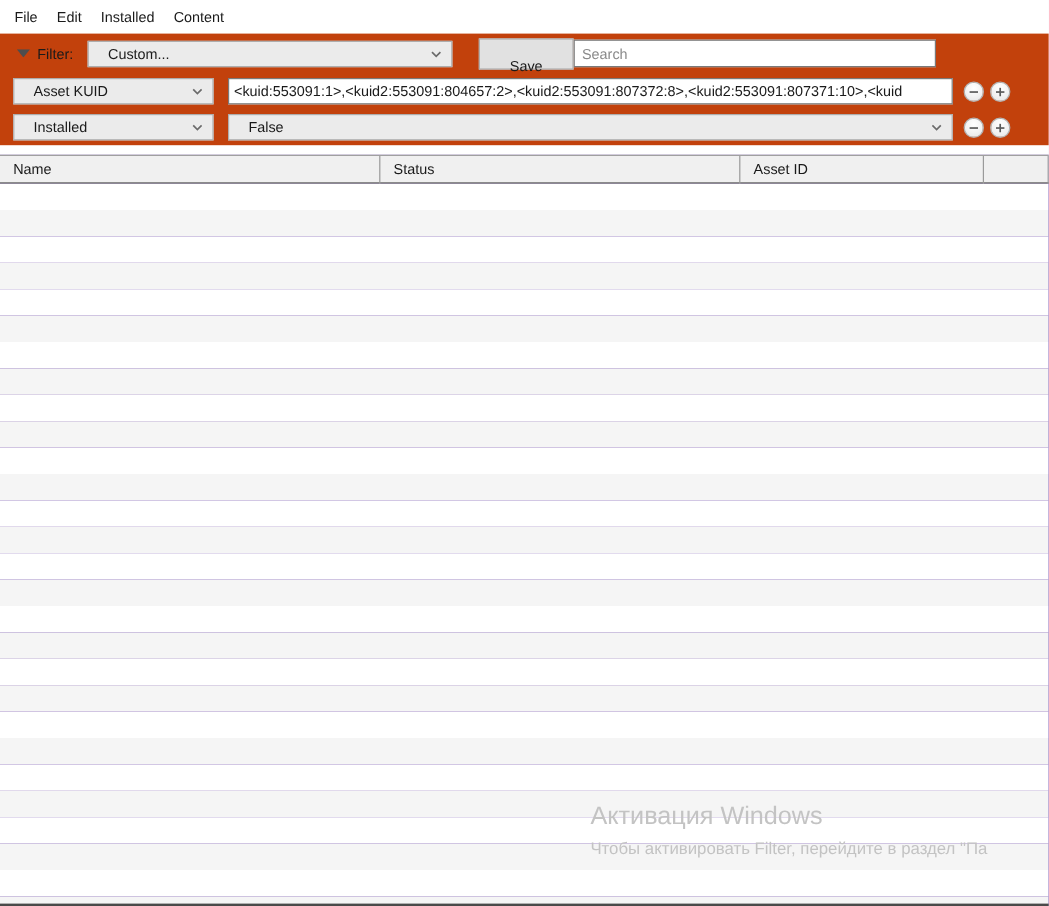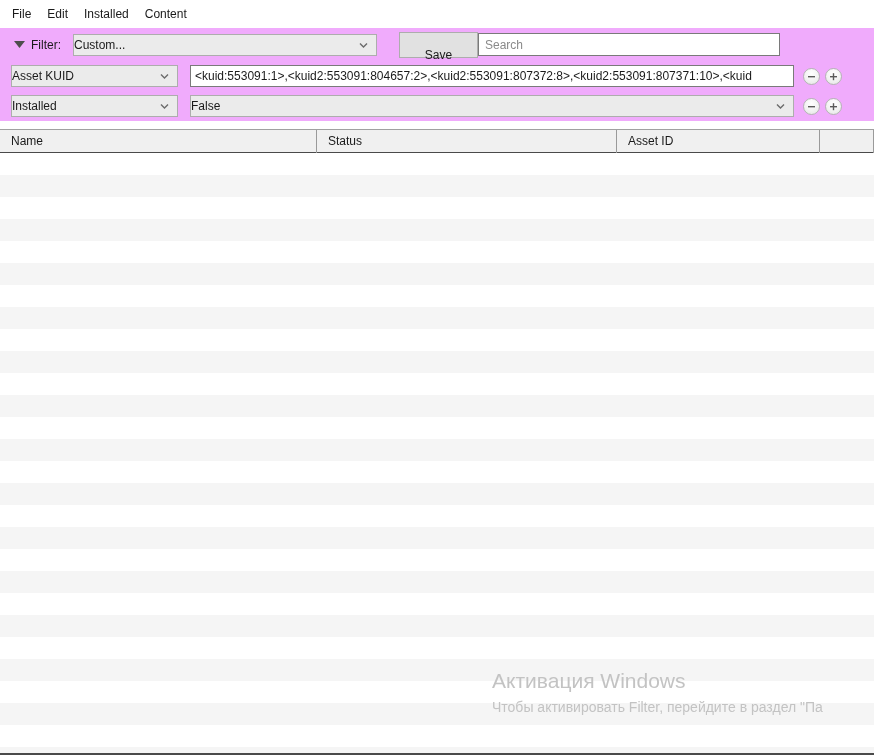--- a/index.html
+++ b/index.html
@@ -30,21 +30,21 @@
   .menu-item {
     padding: 3px 8px;
     font-size: 12px;
     color: #1a1a1a;
     cursor: default;
     line-height: 14px;
   }
 
   
   .filter-panel {
-    background: #f0abfc;
+    background: #c2410c;
     border-bottom: 0;
     padding: 0;
   }
   .filter-row-top {
     height: 33px;
     display: flex;
     align-items: center;
     padding-left: 12px;
     box-sizing: border-box;
   }
@@ -68,21 +68,21 @@
   .combo {
     position: relative;
     background: #ebebeb;
     border: 1px solid #adadad;
     box-sizing: border-box;
     height: 22px;
     display: flex;
     align-items: center;
     font-size: 12px;
     color: #1a1a1a;
-    padding-left: 0;
+    padding-left: 16px;
     cursor: default;
   }
   .combo .chev {
     position: absolute;
     right: 7px;
     top: 50%;
     transform: translateY(-50%);
     width: 11px;
     height: 11px;
     display: block;

